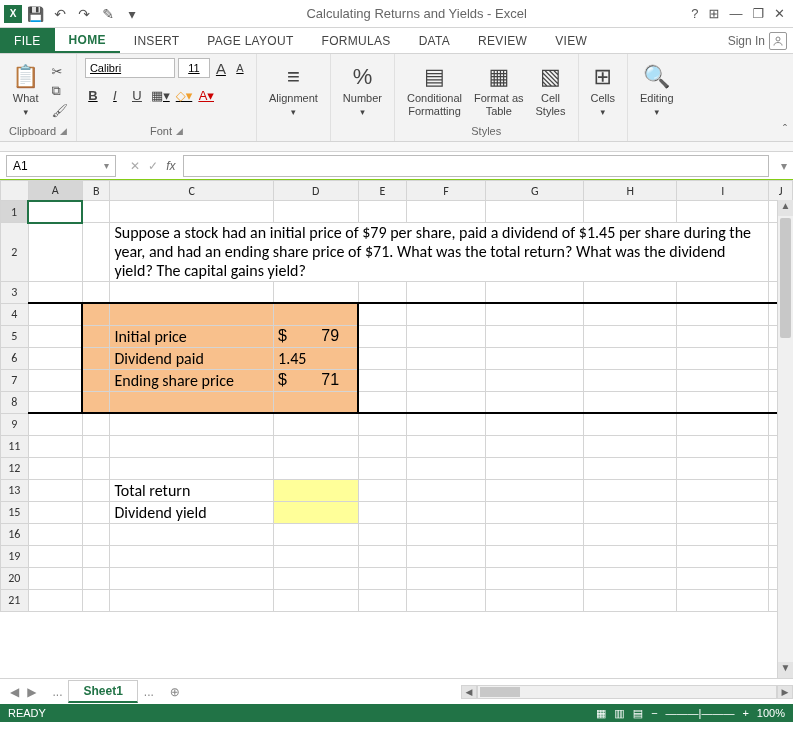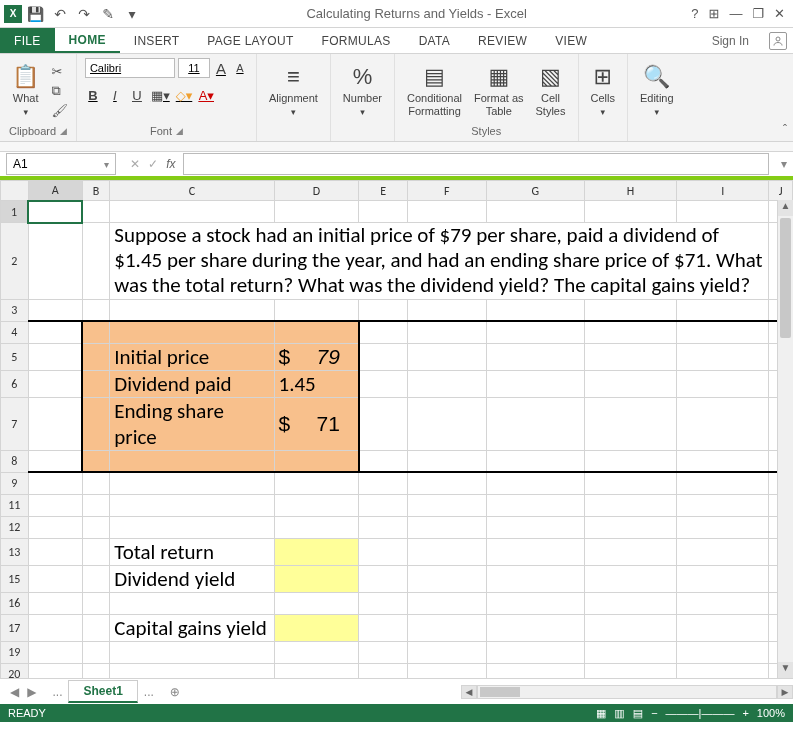--- a/index.html
+++ b/index.html
@@ -12,21 +12,21 @@
 .titlebar .qat .btn { width: 20px; height: 20px; display: flex; align-items: center; justify-content: center; color: #555; font-size: 14px; }
 .titlebar .title { flex: 1; text-align: center; color: #666; font-size: 13px; }
 .titlebar .win-controls { display: flex; gap: 10px; padding-right: 8px; color: #555; font-size: 13px; align-items: center; }
 
 
 .ribbon-tabs { height: 26px; background: #fff; display: flex; align-items: stretch; border-bottom: 1px solid #d4d4d4; }
 .ribbon-tabs .tab { padding: 0 14px; display: flex; align-items: center; color: #444; font-size: 12px; cursor: pointer; text-transform: uppercase; letter-spacing: 0.3px; }
 .ribbon-tabs .tab.file { background: #217346; color: #fff; font-weight: normal; }
 .ribbon-tabs .tab.active { border-bottom: 2px solid #217346; color: #217346; font-weight: 600; }
 .ribbon-tabs .spacer { flex: 1; }
-.ribbon-tabs .signin { padding: 0 6px; display: flex; align-items: center; color: #666; gap: 20px; }
+.ribbon-tabs .signin { padding: 0 6px; display: flex; align-items: center; color: #666; gap: 4px; }
 .ribbon-tabs .signin .avatar { width: 18px; height: 18px; border: 1px solid #999; border-radius: 2px; display:flex; align-items:center; justify-content:center; }
 
 
 .ribbon { height: 88px; background: #f3f3f3; border-bottom: 1px solid #d4d4d4; display: flex; position: relative; }
 .ribbon .group { border-right: 1px solid #e0e0e0; padding: 4px 8px 2px; display: flex; flex-direction: column; }
 .ribbon .group-body { flex: 1; display: flex; align-items: center; gap: 4px; }
 .ribbon .group-label { text-align: center; color: #666; font-size: 11px; height: 16px; display: flex; align-items: center; justify-content: center; gap: 4px; }
 .ribbon .group-label .launcher { font-size: 9px; color: #888; }
 .ribbon .bigbtn { display: flex; flex-direction: column; align-items: center; justify-content: center; padding: 2px 4px; gap: 2px; color: #444; }
 .ribbon .bigbtn .icon { font-size: 22px; }
@@ -34,21 +34,21 @@
 .ribbon .clip-paste { display:flex; flex-direction:column; align-items:center; }
 .ribbon .clip-side { display:flex; flex-direction:column; gap:4px; font-size:13px; color:#555; padding-left:4px;}
 .ribbon .font-top { display:flex; gap:3px; align-items:center; }
 .ribbon .font-bot { display:flex; gap:6px; align-items:center; margin-top:6px; }
 .ribbon .font-name { width:90px; height:20px; border:1px solid #bbb; background:#fff; font-size:11px; padding:0 4px; }
 .ribbon .font-size { width:32px; height:20px; border:1px solid #bbb; background:#fff; font-size:11px; text-align:center; }
 .ribbon .fbtn { font-size:13px; color:#444; min-width:16px; text-align:center; }
 .ribbon .collapse { position:absolute; right:6px; bottom:4px; color:#666; }
 
 
-.formulabar { height: 28px; display: flex; align-items: center; border-bottom: 4px solid #84cc16; background:#fff; }
+.formulabar { height: 28px; display: flex; align-items: center; border-bottom: 1px solid #84cc16; background:#fff; }
 .formulabar .namebox { width: 110px; height: 22px; border: 1px solid #bbb; margin: 0 6px; display:flex; align-items:center; padding:0 6px; font-size:12px; }
 .formulabar .namebox .dd { margin-left:auto; color:#888; font-size:10px;}
 .formulabar .fxbtns { display:flex; gap:8px; padding:0 8px; color:#aaa; font-size:12px; align-items:center; }
 .formulabar .fxbtns .fx { font-style: italic; color:#666; }
 .formulabar .fxinput { flex:1; height:22px; border:1px solid #bbb; margin-right:6px; background:#fff; padding:0 4px; }
 .formulabar .expand { color:#888; padding:0 6px; }
 
 
 .thinrow { height: 10px; border-bottom: 1px solid #d4d4d4; background:#f7f7f7; }
 
@@ -60,21 +60,21 @@
 .grid tbody th.rowhdr { background: #f0f0f0; color: #333; font-weight: normal; text-align: center; font-size: 12px; width: 28px; }
 .grid thead th.corner { background:#f0f0f0; }
 .grid thead th.selcol { background:#d6d6d6; border-bottom:2px solid #217346; }
 .grid tbody th.selrow { background:#d6d6d6; border-right:2px solid #217346; }
 .grid td.selcell { outline:2px solid #217346; outline-offset:-1px; }
 
 .c-A{width:56px;} .c-B{width:28px;} .c-C{width:168px;} .c-D{width:86px;}
 .c-E{width:50px;} .c-F{width:82px;} .c-G{width:102px;} .c-H{width:96px;}
 .c-I{width:96px;} .c-J{width:24px;}
 
-.grid .body-text { font-size: 21px; }
+.grid .body-text { font-size: 16px; }
 .grid .orange { background: #f8c08c; }
 .grid .orangebox-top td { border-top: 2px solid #000; }
 .grid .orangebox-bot td { border-bottom: 2px solid #000; }
 .grid .ob-l { border-left: 2px solid #000 !important; }
 .grid .ob-r { border-right: 2px solid #000 !important; }
 .grid .red-bold { color: #d00000; font-weight: bold; font-size: 15px; }
 .grid .yellow { background: #ffff99; }
 .grid .num { }
 
 .vscroll { position:absolute; right:0; top:20px; bottom:0; width:16px; background:#f0f0f0; border-left:1px solid #d4d4d4; }
@@ -343,21 +343,21 @@
           <td></td>
           <td></td>
         </tr>
     <tr>
           <th class="rowhdr">5</th>
           <td></td>
       <td class="orange ob-l"></td>
       <td class="orange body-text">Initial price</td>
       <td class="orange ob-r body-text" style="position:relative;">
         <span style="float:left;">$</span>
-        <span style="float:right;padding-right:14px;font-style:italic;">79</span>
+        <span style="float:right;padding-right:14px;">79</span>
       </td>
       <td></td>
           <td></td>
           <td></td>
           <td></td>
           <td></td>
           <td></td>
         </tr>
     <tr>
           <th class="rowhdr">6</th>
@@ -466,33 +466,20 @@
           <td></td>
           <td></td>
         </tr>
     <tr>
           <th class="rowhdr">16</th>
           <td></td>
           <td></td>
           <td></td>
           <td></td>
           <td></td>
-          <td></td>
-          <td></td>
-          <td></td>
-          <td></td>
-          <td></td>
-        </tr>
-    <tr>
-          <th class="rowhdr">17</th>
-          <td></td>
-          <td></td>
-      <td class="body-text">Capital gains yield</td>
-      <td class="yellow"></td>
-      <td></td>
           <td></td>
           <td></td>
           <td></td>
           <td></td>
           <td></td>
         </tr>
     <tr>
           <th class="rowhdr">19</th>
           <td></td>
           <td></td>

